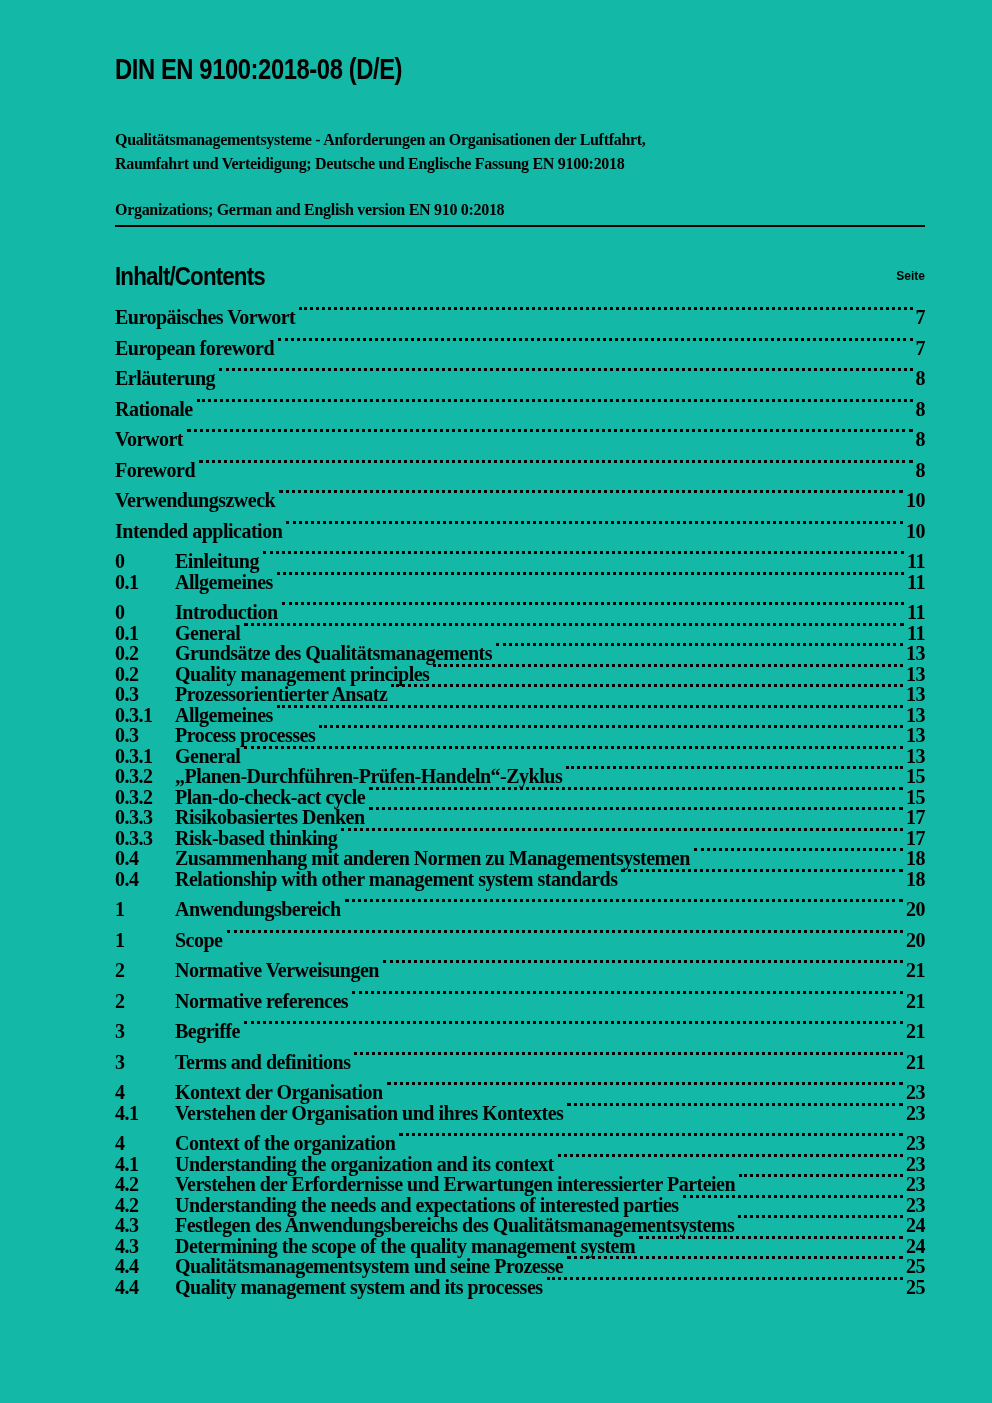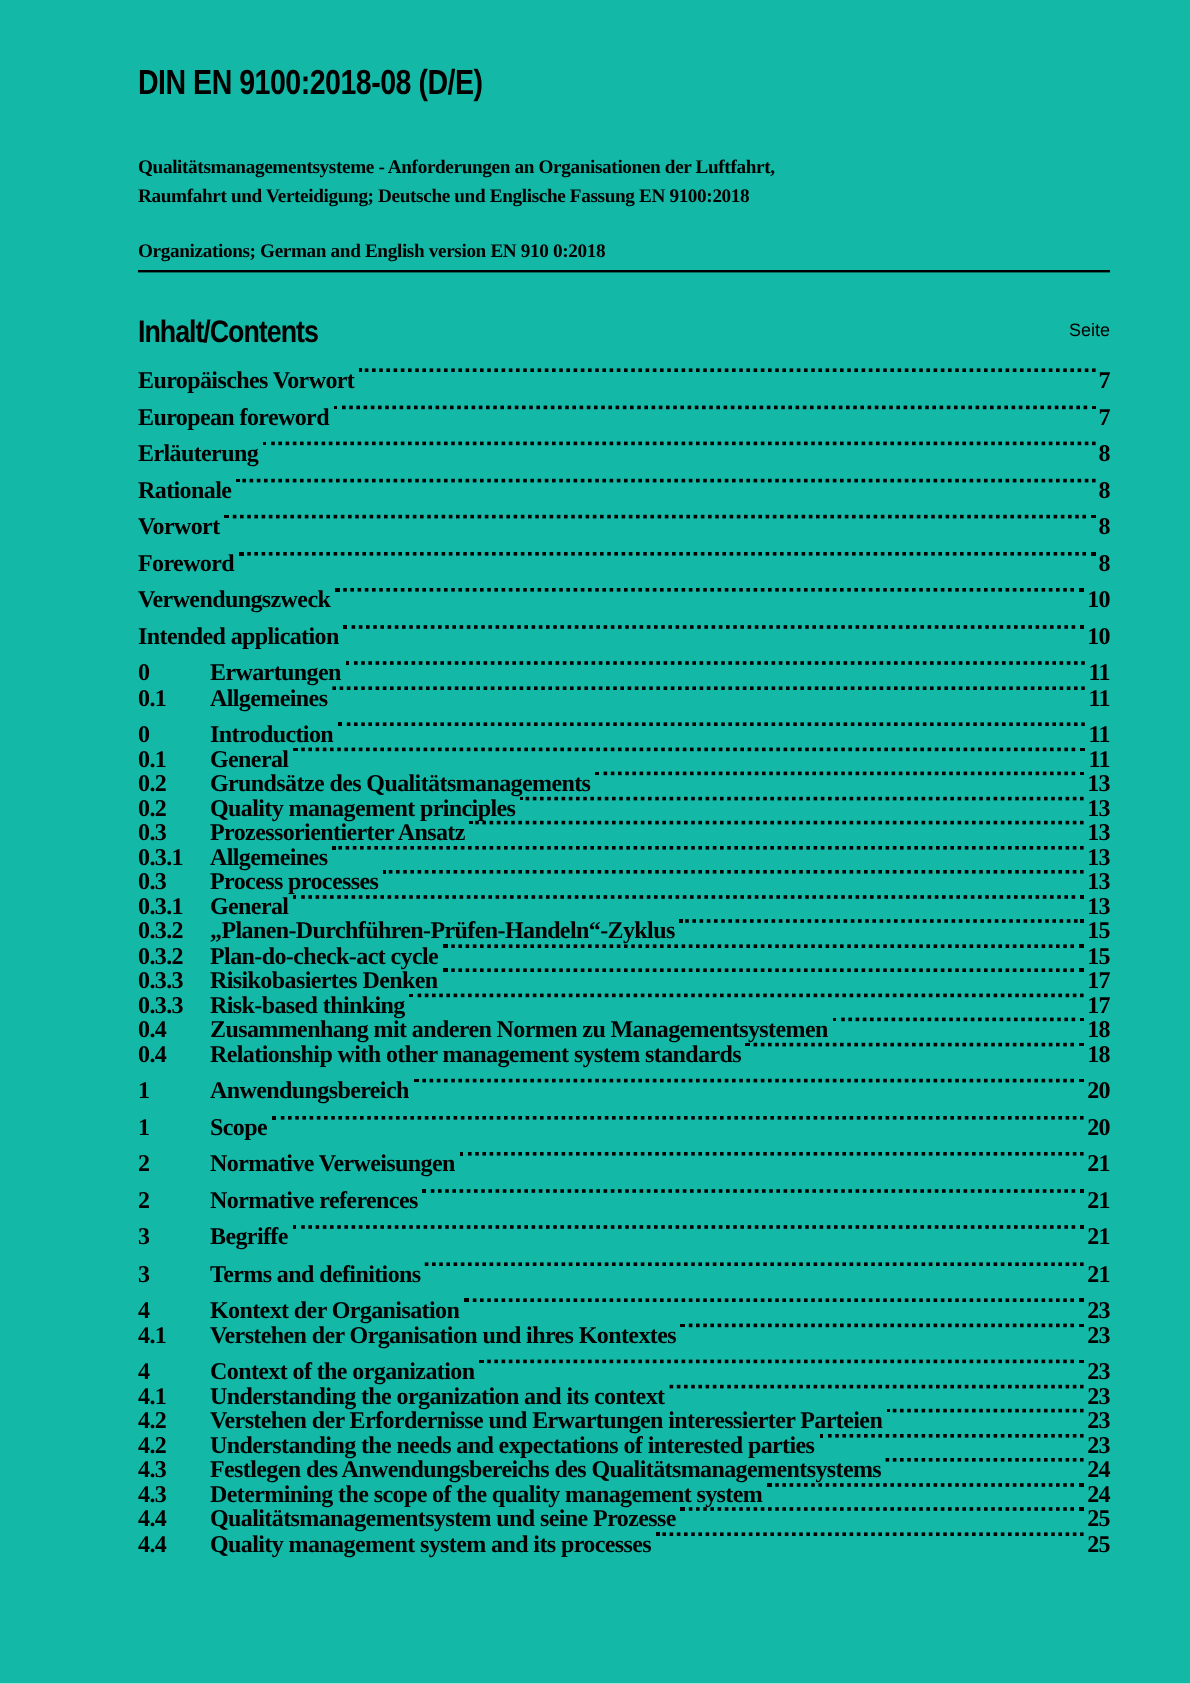--- a/index.html
+++ b/index.html
@@ -53,22 +53,22 @@
   }
   .contents-heading {
     font-size: 26px;
     font-weight: bold;
     letter-spacing: -1px;
     transform: scaleX(0.86);
     transform-origin: 0 50%;
     white-space: nowrap;
   }
   .seite-label {
-    font-size: 15px;
-    font-weight: normal;
+    font-size: 12px;
+    font-weight: bold;
   }
   .toc {
     margin-top: 16px;
     font-family: "Liberation Serif", serif;
     font-weight: bold;
     font-size: 20px;
     letter-spacing: -0.5px;
   }
   .toc-group { margin-bottom: 10px; }
   .toc-group:last-child { margin-bottom: 0; }
@@ -170,21 +170,21 @@
       <div class="toc-group">
         <div class="toc-row">
           <span class="toc-label">Intended application</span>
           <span class="toc-leader"></span>
           <span class="toc-page">10</span>
         </div>
       </div>
       <div class="toc-group">
         <div class="toc-row">
           <span class="toc-num">0</span>
-          <span class="toc-label">Erwartungen</span>
+          <span class="toc-label">Einleitung</span>
           <span class="toc-leader"></span>
           <span class="toc-page">11</span>
         </div>
         <div class="toc-row">
           <span class="toc-num">0.1</span>
           <span class="toc-label">Allgemeines</span>
           <span class="toc-leader"></span>
           <span class="toc-page">11</span>
         </div>
       </div>

